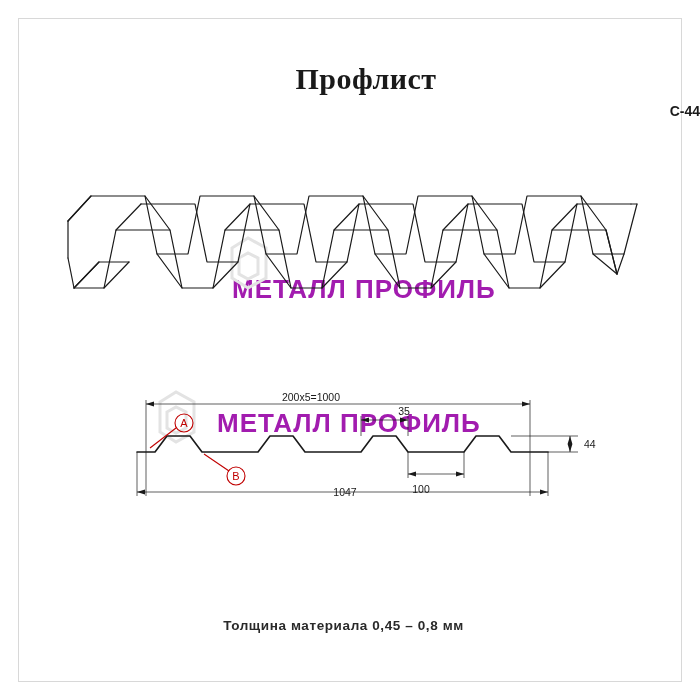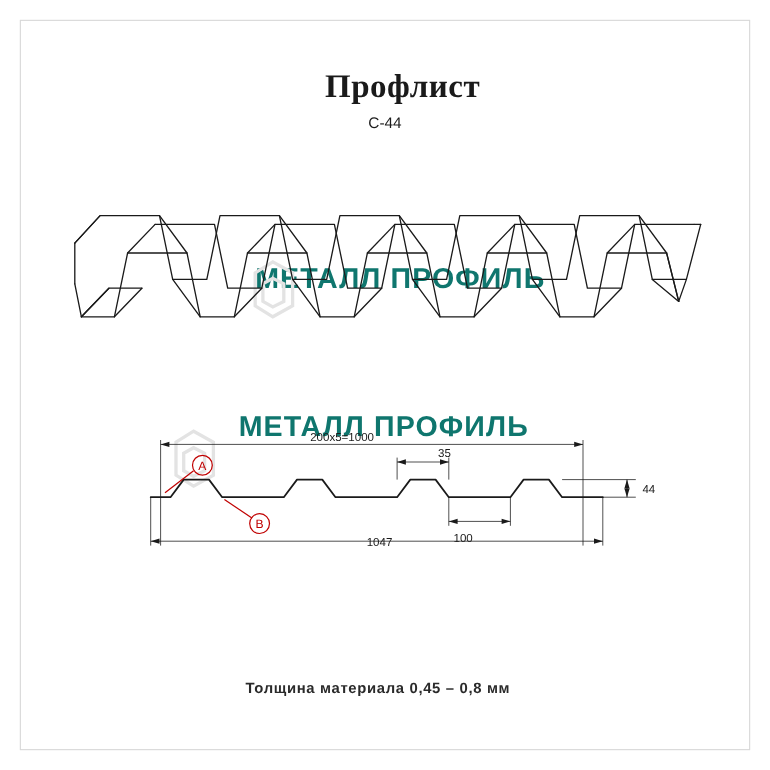--- a/index.html
+++ b/index.html
@@ -40,43 +40,44 @@
     font-weight: bold;
     letter-spacing: 0.5px;
     color: #1a1a1a;
     font-family: Liberation Serif, serif;
   }
   .subtitle {
     position: absolute;
     top: 103px;
     left: 0;
     width: 700px;
-    text-align: center;
+    text-align: right;
     font-size: 14px;
-    font-weight: normal;
+    font-weight: bold;
     color: #1a1a1a;
   }
   .footnote {
     position: absolute;
     top: 618px;
     left: 0;
     width: 687px;
     text-align: center;
     font-size: 13.5px;
     font-weight: bold;
     letter-spacing: 0.6px;
     color: #2a2a2a;
   }
   .wm {
     position: absolute;
     pointer-events: none;
     user-select: none;
-    color: #0f766e;
+    color: #a21caf;
     font-weight: bold;
     white-space: nowrap;
+    margin-top: 36px;
   }
   .wm1 {
     left: 232px;
     top: 238px;
     font-size: 26px;
     letter-spacing: 1px;
   }
   .wm2 {
     left: 217px;
     top: 372px;

